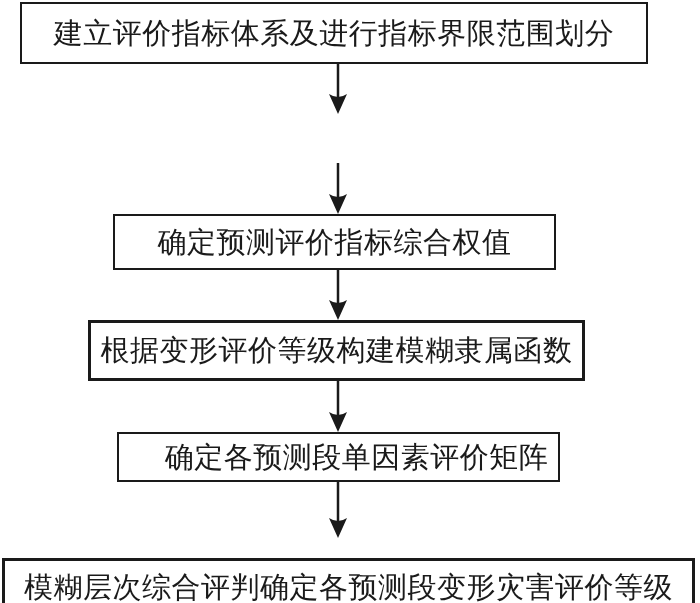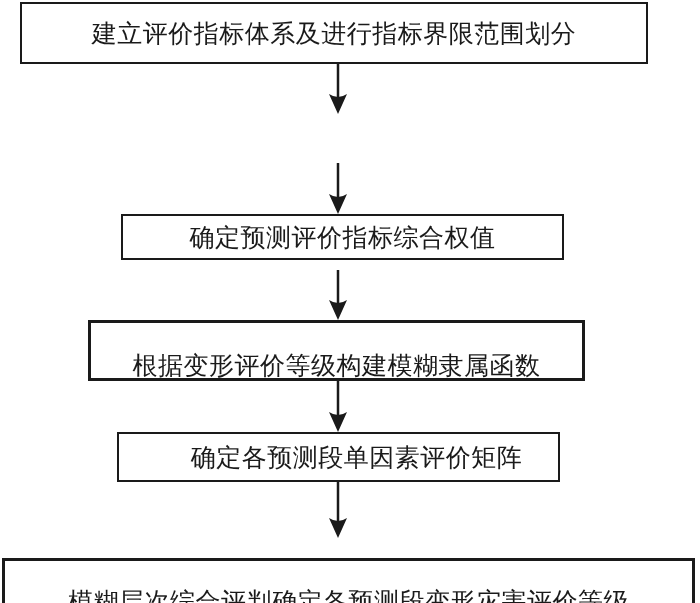--- a/index.html
+++ b/index.html
@@ -18,29 +18,29 @@
   .node {
     position: absolute;
     box-sizing: border-box;
     background: #ffffff;
     border: 2px solid #1a1a1a;
     display: flex;
     align-items: center;
     justify-content: center;
     text-align: center;
     color: #1a1a1a;
-    font-size: 25px;
+    font-size: 29px;
     line-height: 1;
     white-space: nowrap;
     letter-spacing: 0.5px;
   }
-  .node.thick { border-width: 3px; align-items: flex-end; }
+  .node.thick { border-width: 3px; }
   #node-1 { left: 20px;  top: 2px;   width: 628px; height: 62px; }
   #node-2 { left: 117px; top: 114px; width: 443px; height: 49px; }
-  #node-3 { left: 121px; top: 214px; width: 443px; height: 46px; }
+  #node-3 { left: 113px; top: 214px; width: 443px; height: 56px; }
   #node-4 { left: 88px;  top: 320px; width: 497px; height: 61px; }
   #node-5 { left: 117px; top: 432px; width: 443px; height: 50px; padding-left: 36px; }
   #node-6 { left: 2px;   top: 558px; width: 693px; height: 59px; }
   .arrow {
     position: absolute;
     left: 325px;
     width: 26px;
     display: block;
   }
   #arrow-1 { top: 64px;  height: 50px; }

